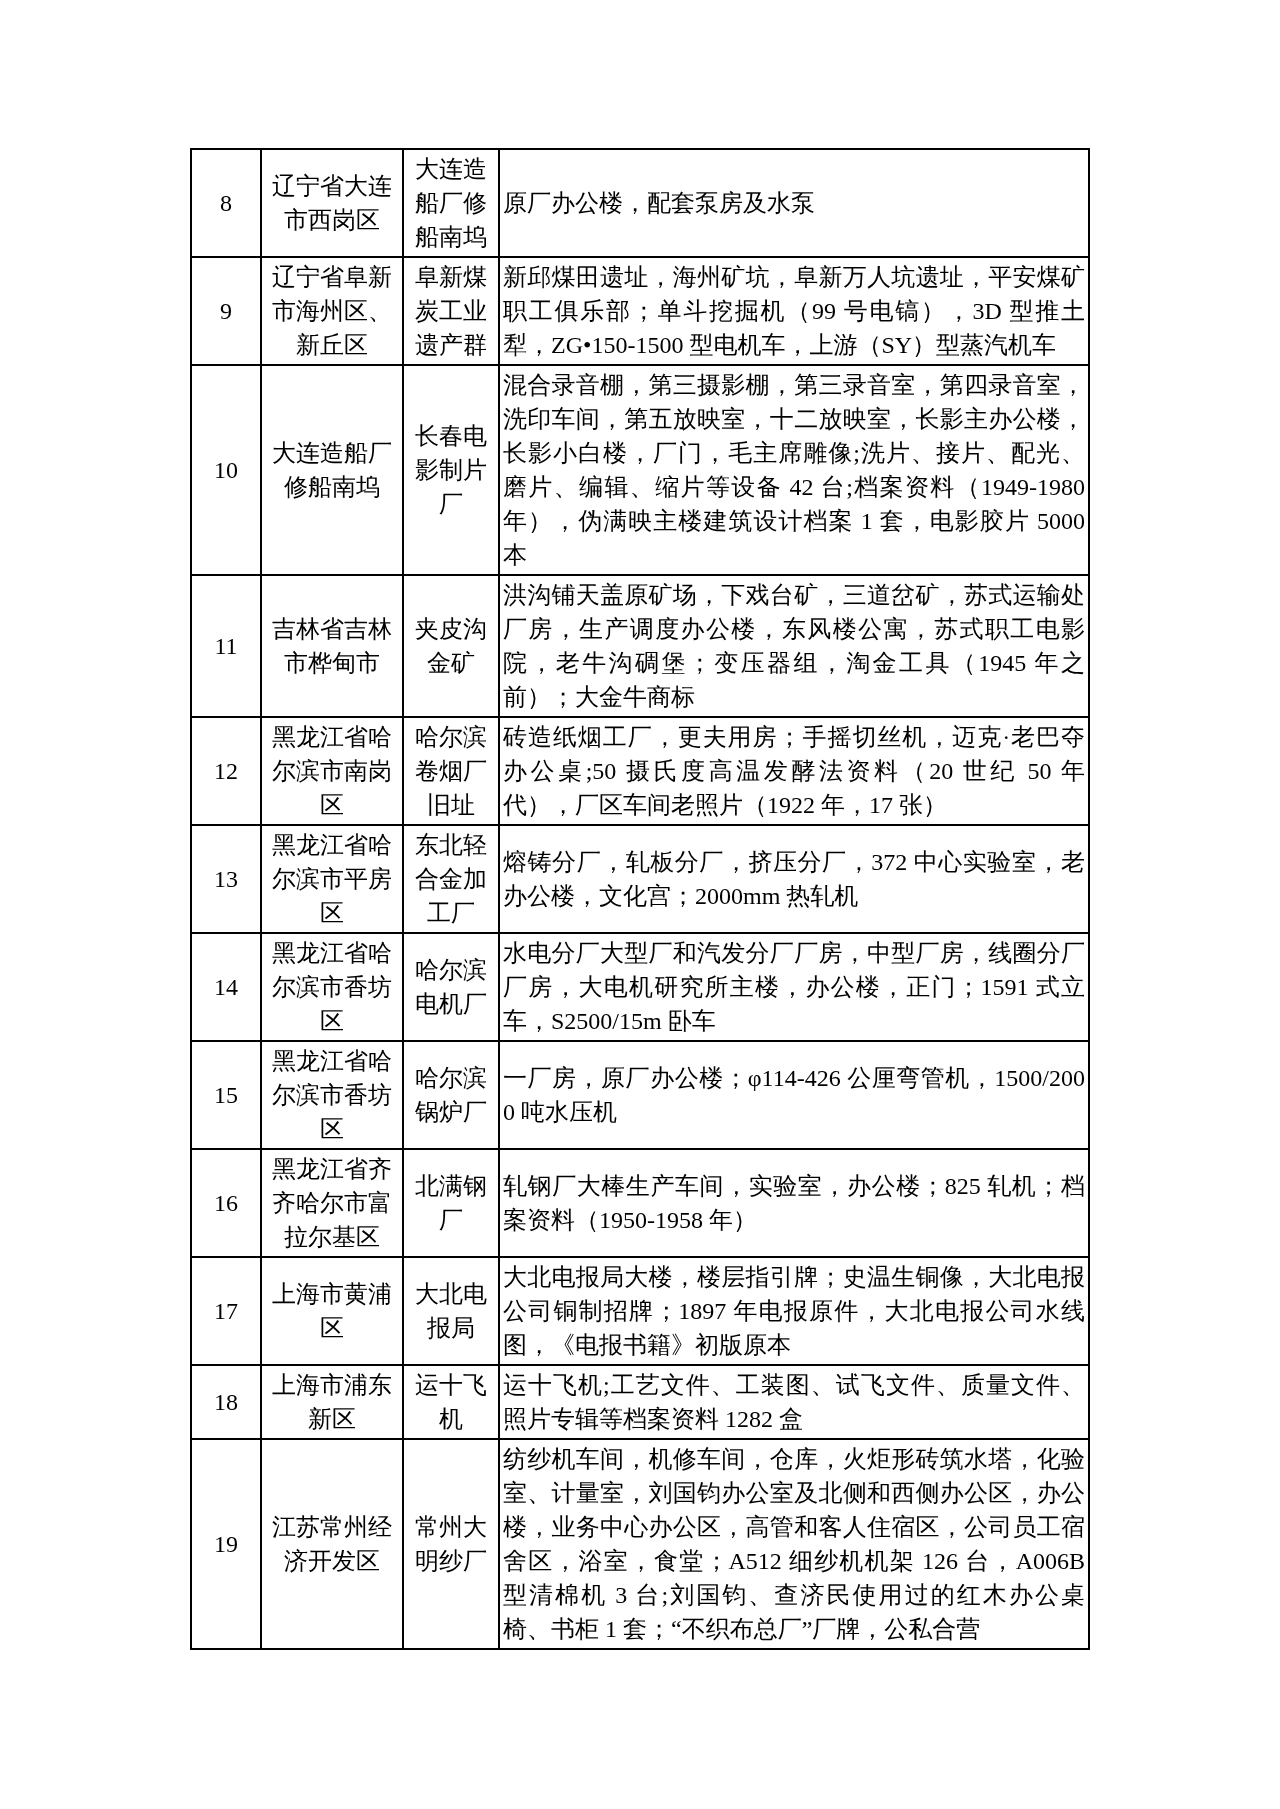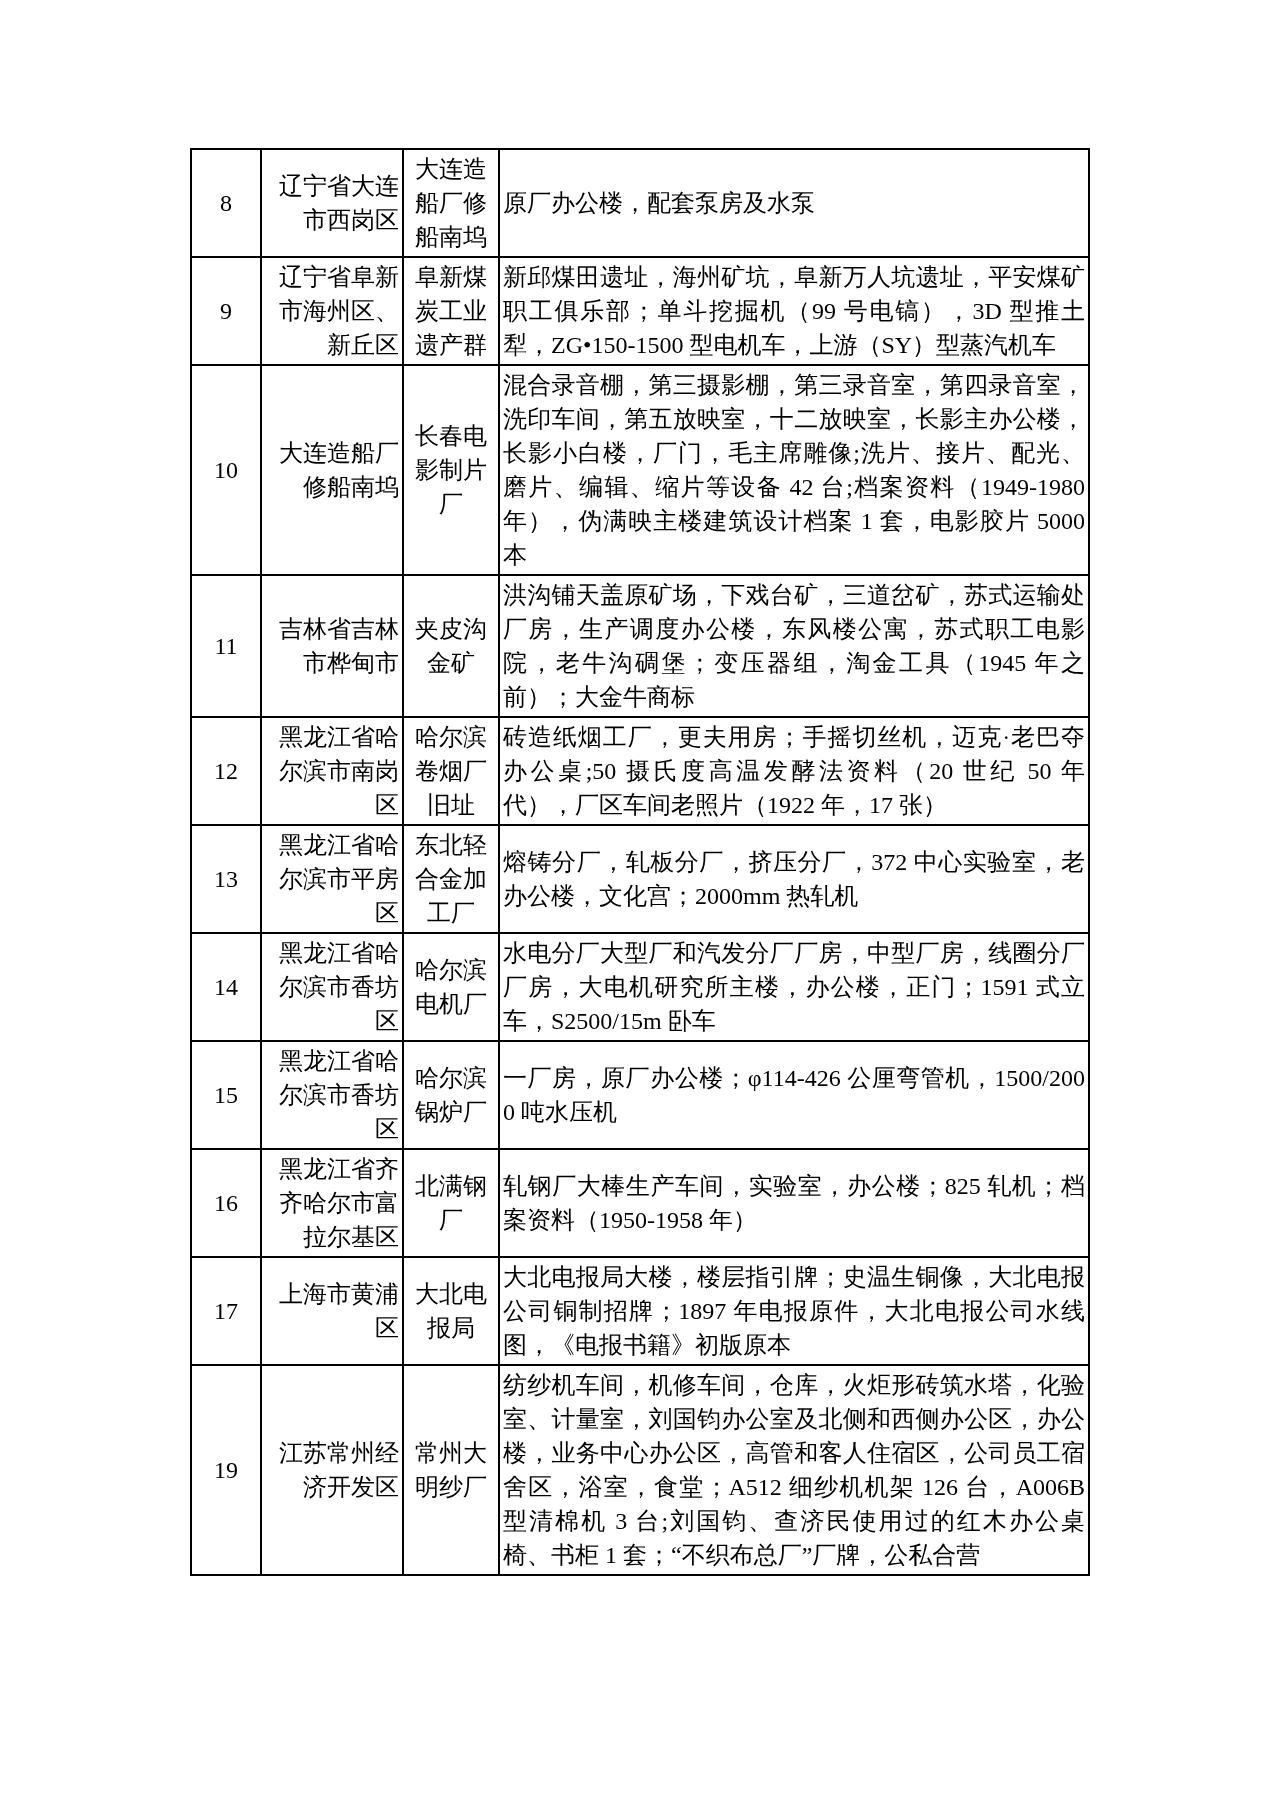--- a/index.html
+++ b/index.html
@@ -22,21 +22,21 @@
   table.heritage td {
     border: 2px solid #000;
     font-size: 24px;
     line-height: 34px;
     vertical-align: middle;
     padding: 2px 3px;
     word-break: break-all;
     overflow-wrap: anywhere;
   }
   td.no { text-align: center; }
-  td.region { text-align: right; }
+  td.region { text-align: center; }
   td.name { text-align: center; }
   td.items {
     text-align: justify;
     text-justify: inter-ideograph;
     padding: 2px 4px;
   }
 </style>
 </head>
 <body>
 
@@ -102,19 +102,25 @@
       <td class="name">北满钢厂</td>
       <td class="items">轧钢厂大棒生产车间，实验室，办公楼；825 轧机；档案资料（1950-1958 年）</td>
     </tr>
     <tr>
       <td class="no">17</td>
       <td class="region">上海市黄浦区</td>
       <td class="name">大北电报局</td>
       <td class="items">大北电报局大楼，楼层指引牌；史温生铜像，大北电报公司铜制招牌；1897 年电报原件，大北电报公司水线图，《电报书籍》初版原本</td>
     </tr>
     <tr>
+      <td class="no">18</td>
+      <td class="region">上海市浦东新区</td>
+      <td class="name">运十飞机</td>
+      <td class="items">运十飞机;工艺文件、工装图、试飞文件、质量文件、照片专辑等档案资料 1282 盒</td>
+    </tr>
+    <tr>
       <td class="no">19</td>
       <td class="region">江苏常州经济开发区</td>
       <td class="name">常州大明纱厂</td>
       <td class="items">纺纱机车间，机修车间，仓库，火炬形砖筑水塔，化验室、计量室，刘国钧办公室及北侧和西侧办公区，办公楼，业务中心办公区，高管和客人住宿区，公司员工宿舍区，浴室，食堂；A512 细纱机机架 126 台，A006B 型清棉机 3 台;刘国钧、查济民使用过的红木办公桌椅、书柜 1 套；“不织布总厂”厂牌，公私合营</td>
     </tr>
   </tbody>
 </table>
 
 </body></html>

